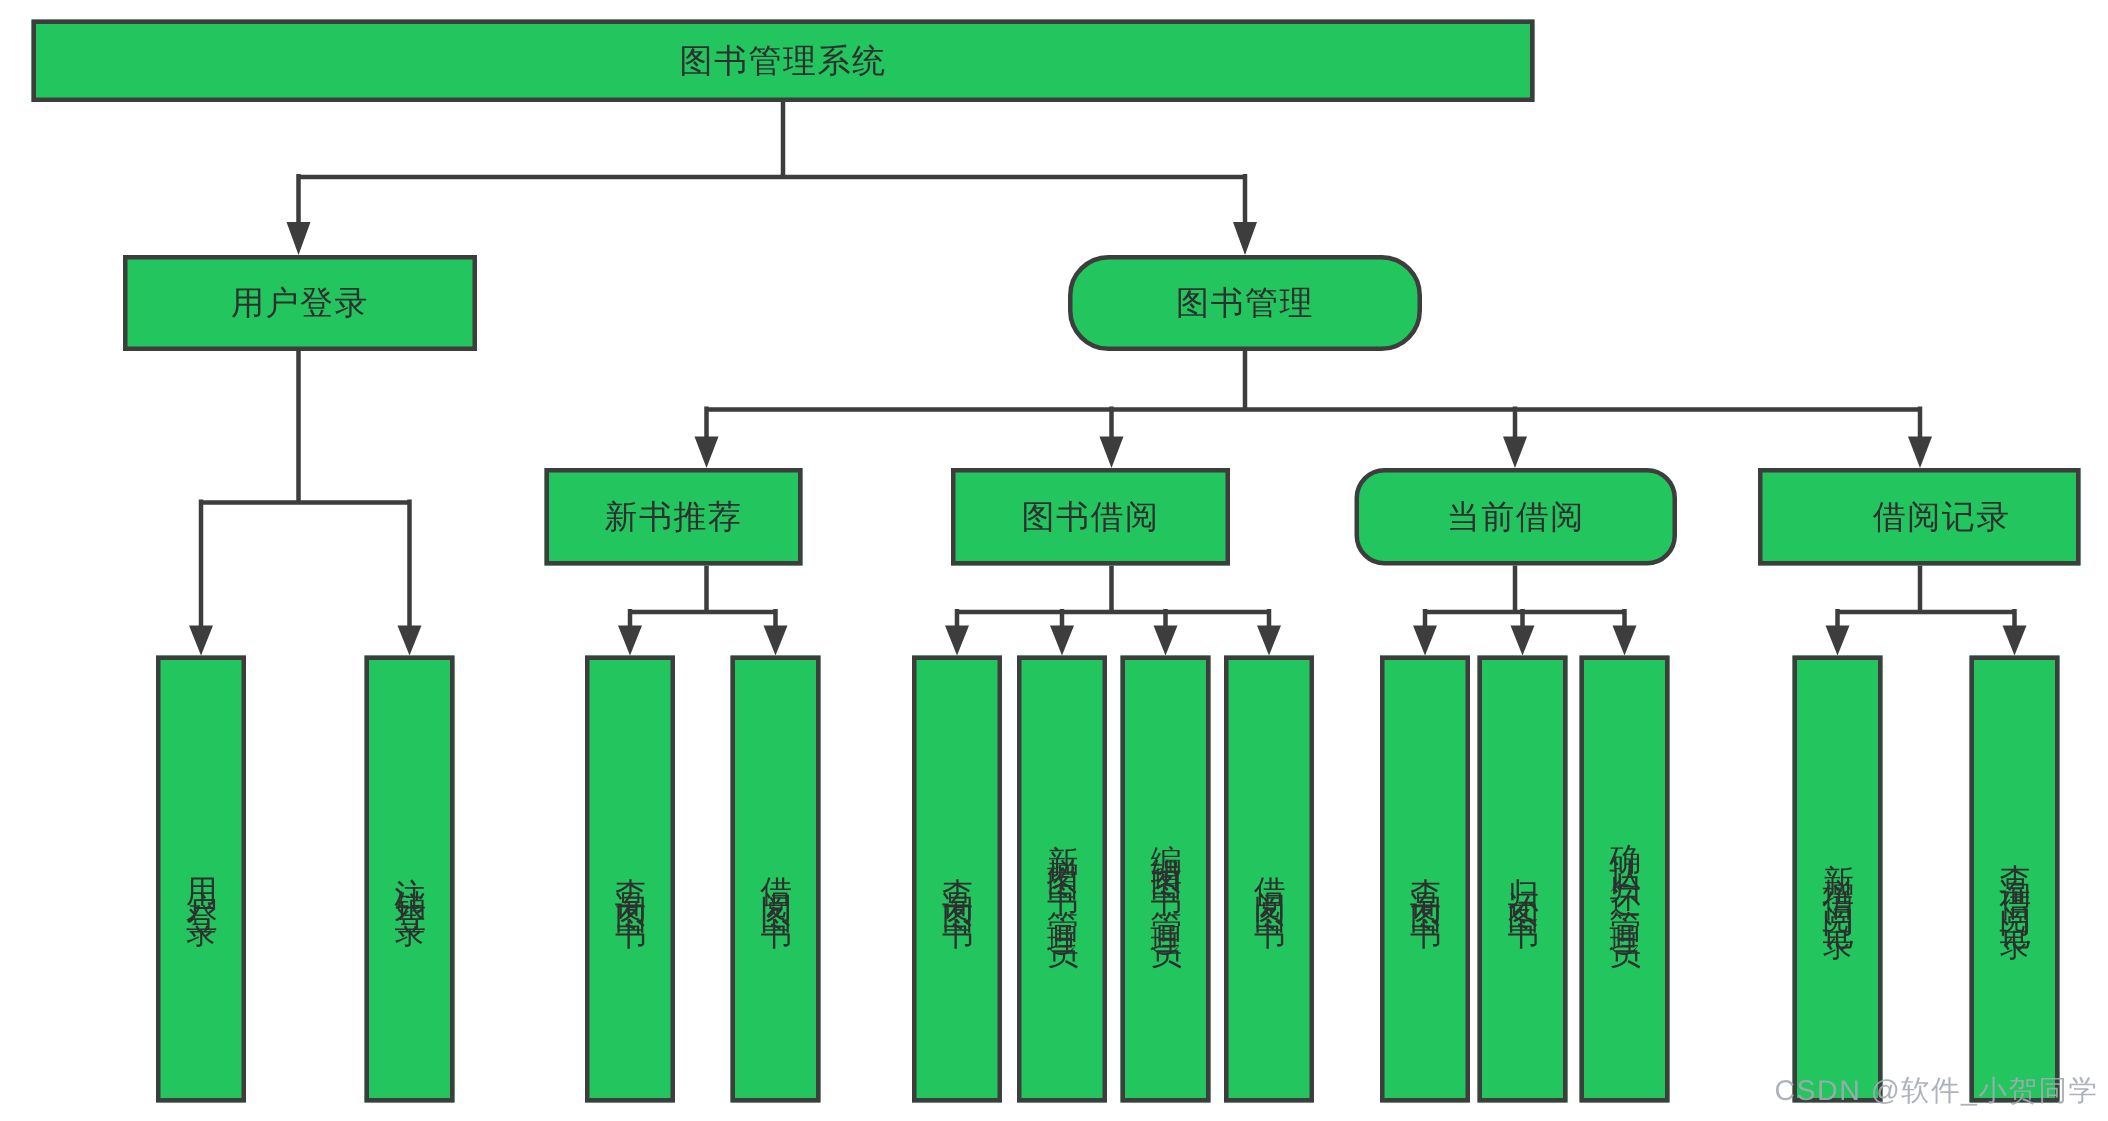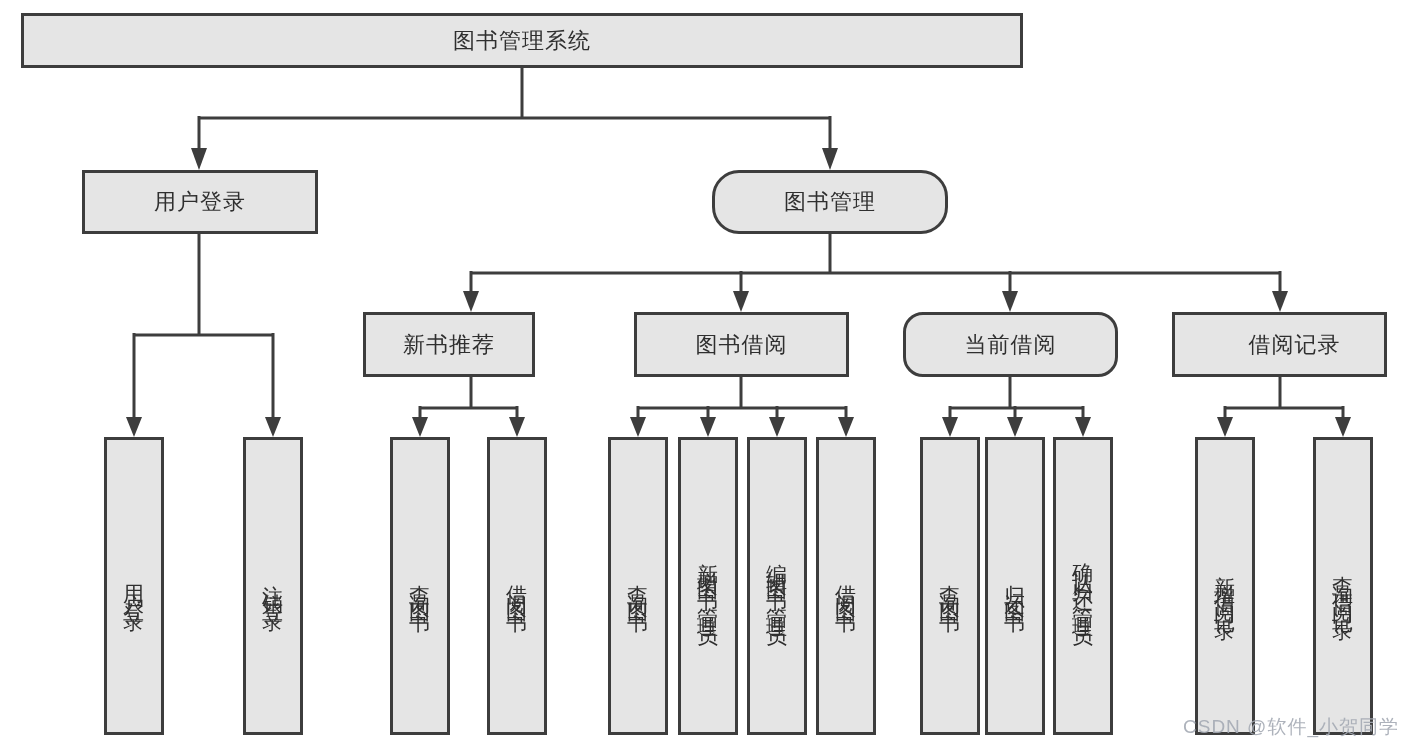--- a/index.html
+++ b/index.html
@@ -6,21 +6,21 @@
   .canvas{
     position:relative;
     width:1405px;height:747px;
     background:#ffffff;
     font-family:"Liberation Sans","DejaVu Sans",sans-serif;
     overflow:hidden;
   }
   .wires{position:absolute;left:0;top:0;width:1405px;height:747px;z-index:1;}
   .box{
     position:absolute;
-    background:#e5e5e5;
+    background:#22c55e;
     border:3px solid #3d3d3d;
     box-sizing:border-box;
     display:flex;align-items:center;justify-content:center;
     color:#2f2f2f;
     font-size:22px;
     letter-spacing:1px;
     z-index:2;
     text-align:center;
   }
   .vbox{
@@ -126,21 +126,21 @@
   <div class="box" style="left:82px;top:170px;width:236px;height:64px;">
     <span>用户登录</span>
   </div>
   <div class="box" style="left:712px;top:170px;width:236px;height:64px;border-radius:27px;">
     <span>图书管理</span>
   </div>
 
   <div class="box" style="left:363px;top:312px;width:172px;height:65px;">
     <span>新书推荐</span>
   </div>
-  <div class="box" style="left:634px;top:312px;width:215px;height:65px;">
+  <div class="box" style="left:634px;top:312px;width:186px;height:65px;">
     <span>图书借阅</span>
   </div>
   <div class="box" style="left:903px;top:312px;width:215px;height:65px;border-radius:20px;">
     <span>当前借阅</span>
   </div>
   <div class="box" style="left:1172px;top:312px;width:215px;height:65px;padding-left:30px;">
     <span>借阅记录</span>
   </div>
 
   <div class="box vbox" style="left:104px;">

